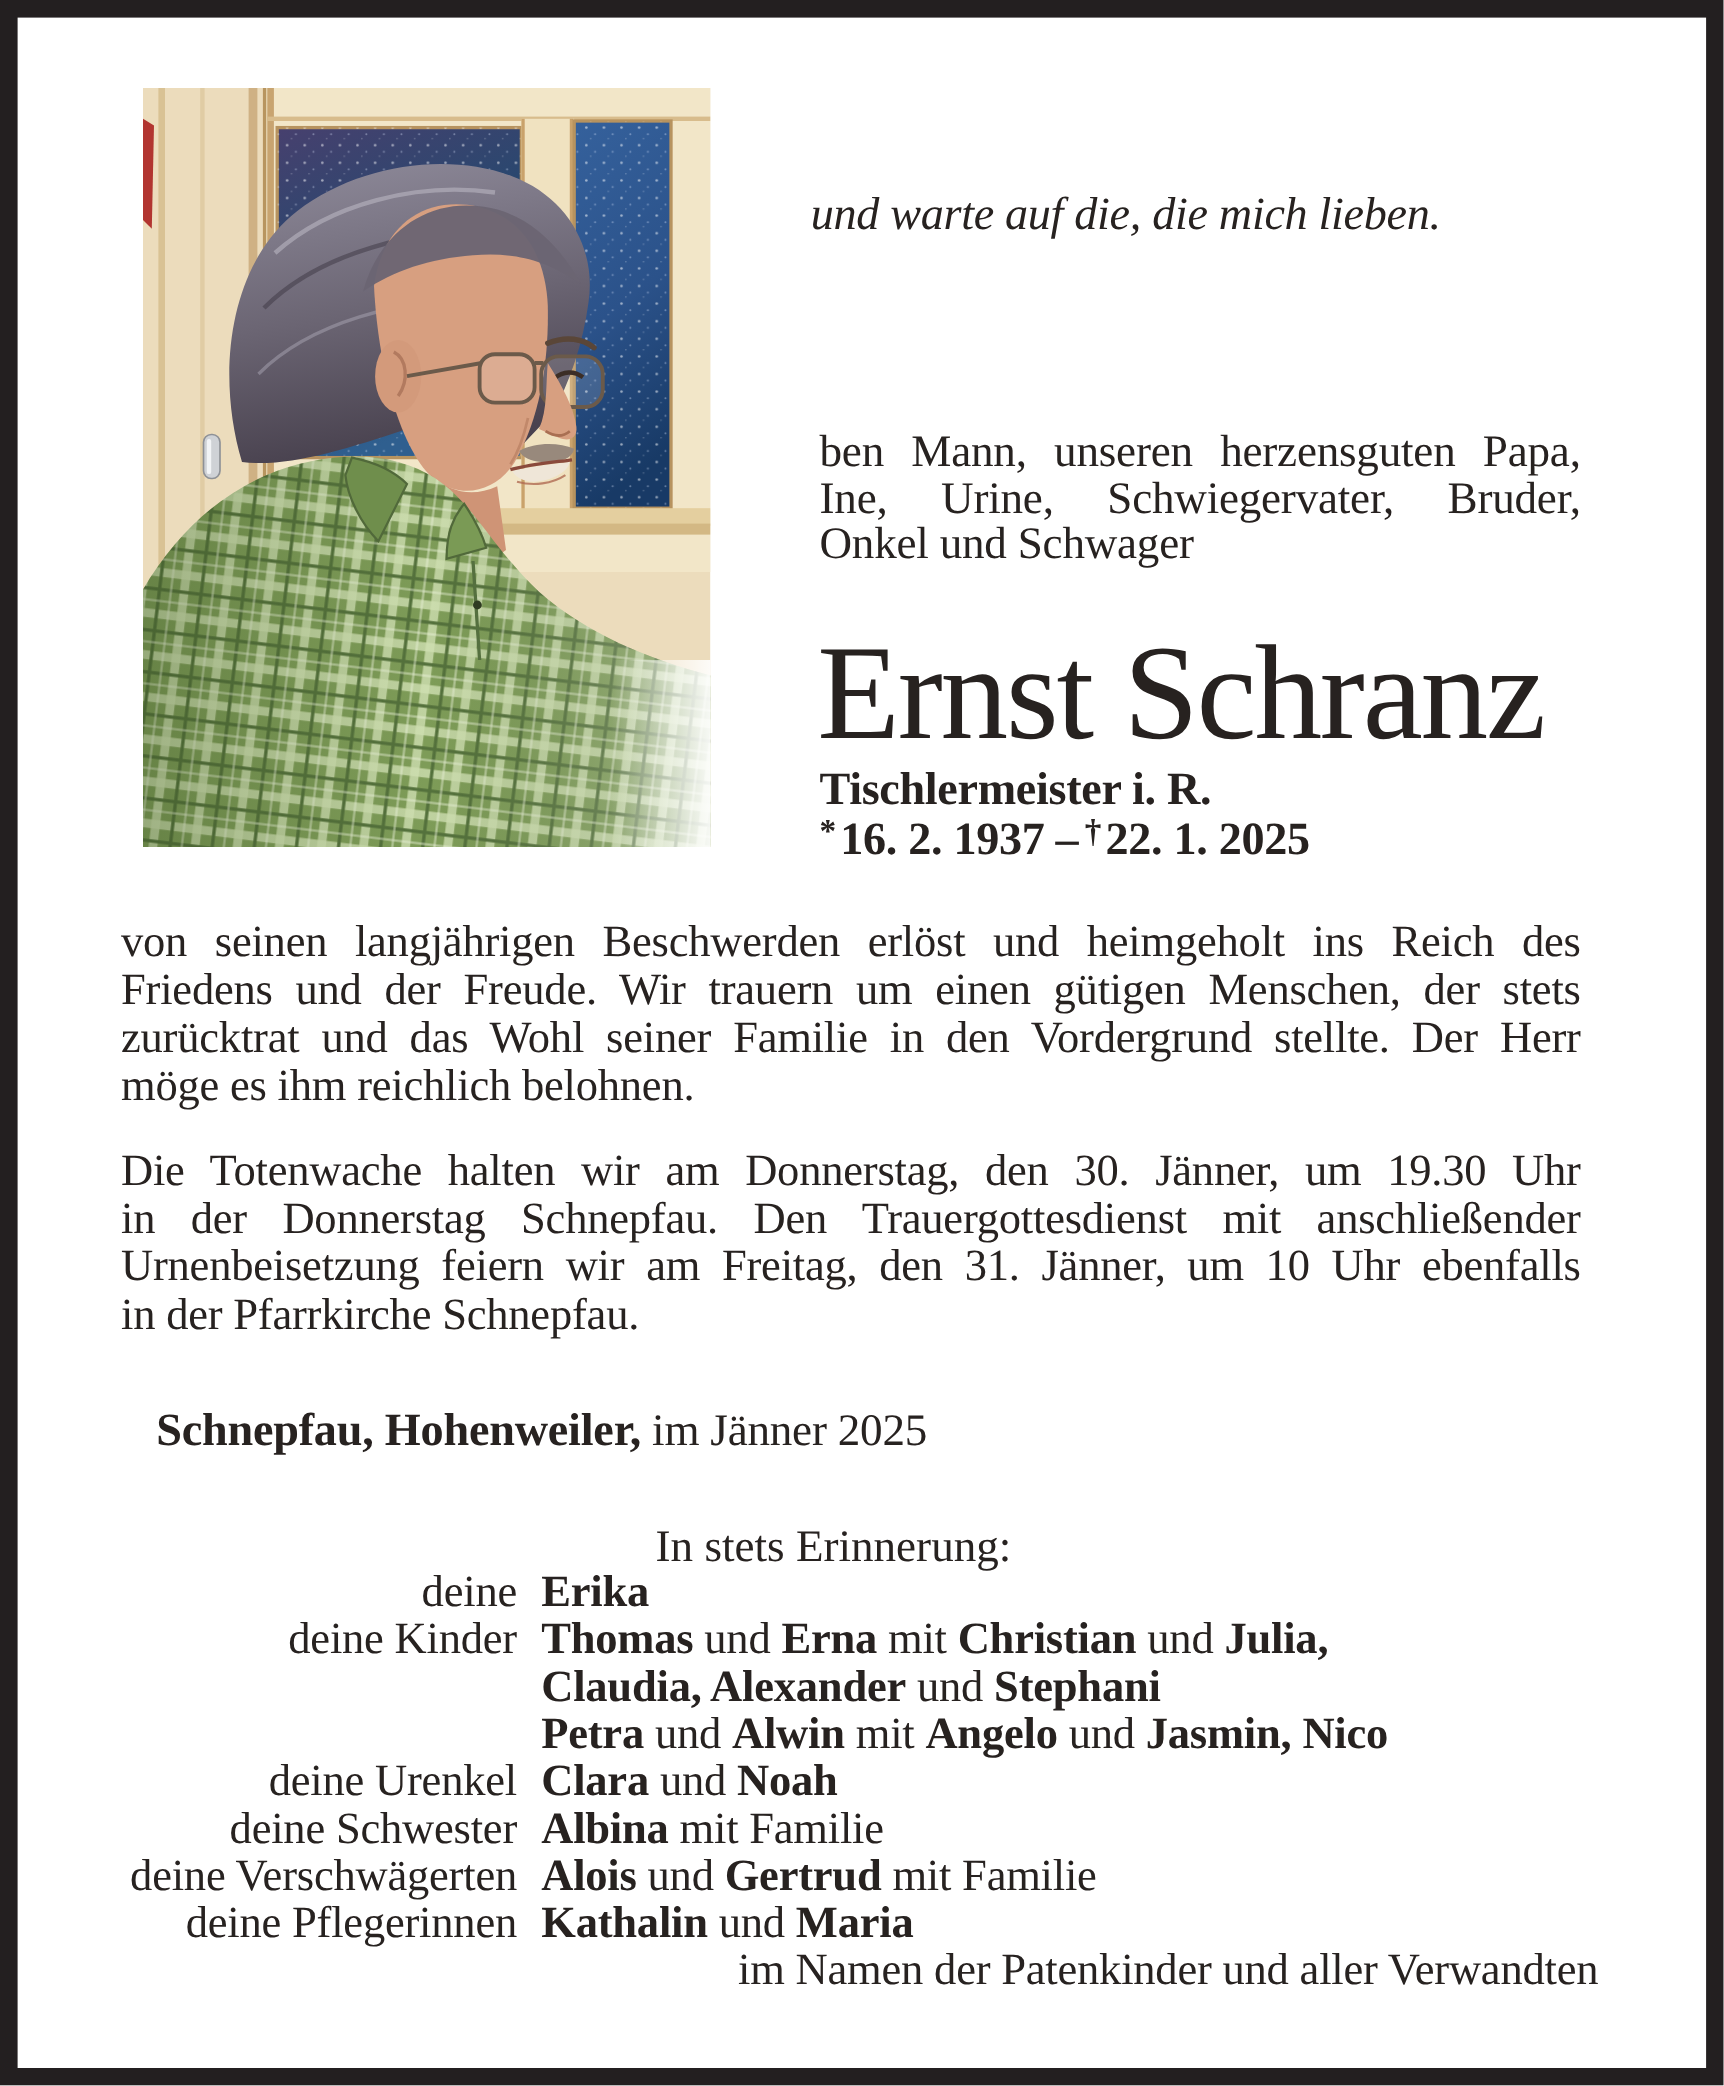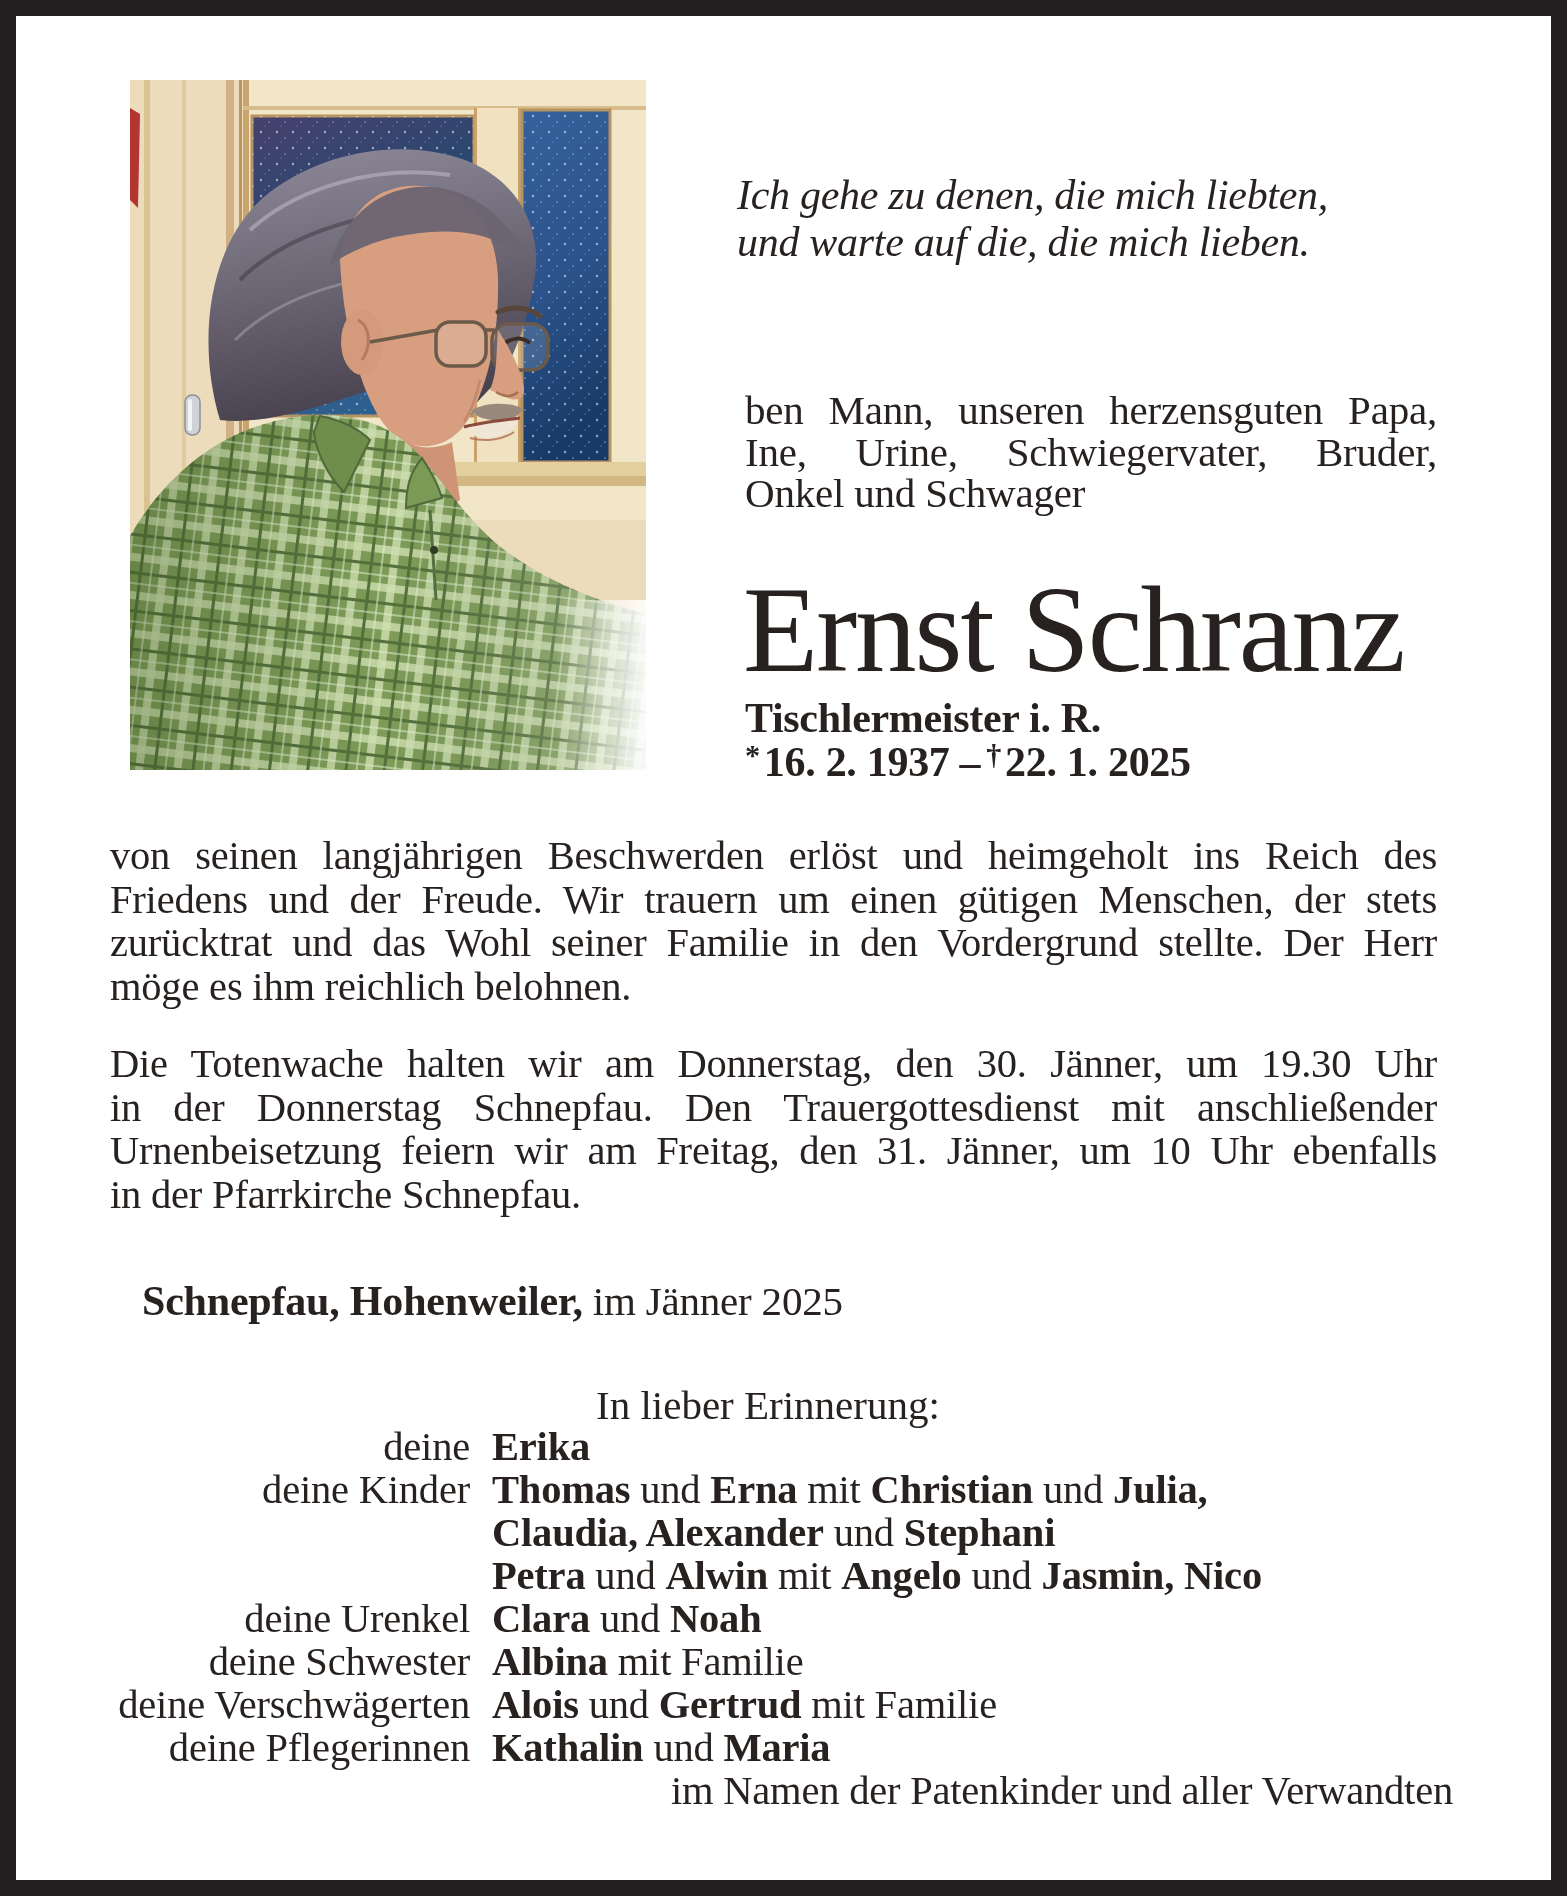--- a/index.html
+++ b/index.html
@@ -138,21 +138,20 @@
         <path d="M190,336 C210,340 228,348 240,360 L214,412 C198,396 186,372 184,352 Z" fill="#6f8e4c" stroke="#51693a" stroke-width="2"></path>
         <path d="M292,378 C300,390 308,404 312,418 L276,428 C276,404 282,390 292,378 Z" fill="#7a9a55" stroke="#51693a" stroke-width="2"></path>
         <line x1="300" y1="430" x2="306" y2="520" stroke="#55703f" stroke-width="3"></line>
         <circle cx="304" cy="470" r="4" fill="#2f3b22"></circle>
         <rect x="426" y="520" width="90" height="170" fill="url(#fadeW)"></rect>
       </g>
     </svg>
   </div>
 
   <div class="abs quote">
-      <div class="ln">Ich gehe zu denen, die mich liebten,</div>
       <div class="ln">und warte auf die, die mich lieben.</div>
     </div>
 
   <div class="abs intro jlines">
       <div class="ln">ben Mann, unseren herzensguten Papa,</div>
       <div class="ln">Ine, Urine, Schwiegervater, Bruder,</div>
       <div class="ln">Onkel und Schwager</div>
     </div>
 
   <div class="abs name">Ernst Schranz</div>
@@ -172,21 +171,21 @@
       <div class="ln">in der Donnerstag Schnepfau. Den Trauergottesdienst mit anschließender</div>
       <div class="ln">Urnenbeisetzung feiern wir am Freitag, den 31. Jänner, um 10 Uhr ebenfalls</div>
       <div class="ln">in der Pfarrkirche Schnepfau.</div>
     </div>
 
   <div class="abs dateline">
     <b>Schnepfau, Hohenweiler,</b>
     <span>im Jänner 2025</span>
   </div>
 
-  <div class="abs rem-heading">In lieber Erinnerung:</div>
+  <div class="abs rem-heading">In stets Erinnerung:</div>
   <div class="abs rem-rows" id="rem-rows">
       <div class="rem-row">
         <div class="rlabel">deine</div>
         <div class="rnames">
           <div class="nline"><b>Erika</b></div>
         </div>
       </div>
       <div class="rem-row">
         <div class="rlabel">deine Kinder</div>
         <div class="rnames">

